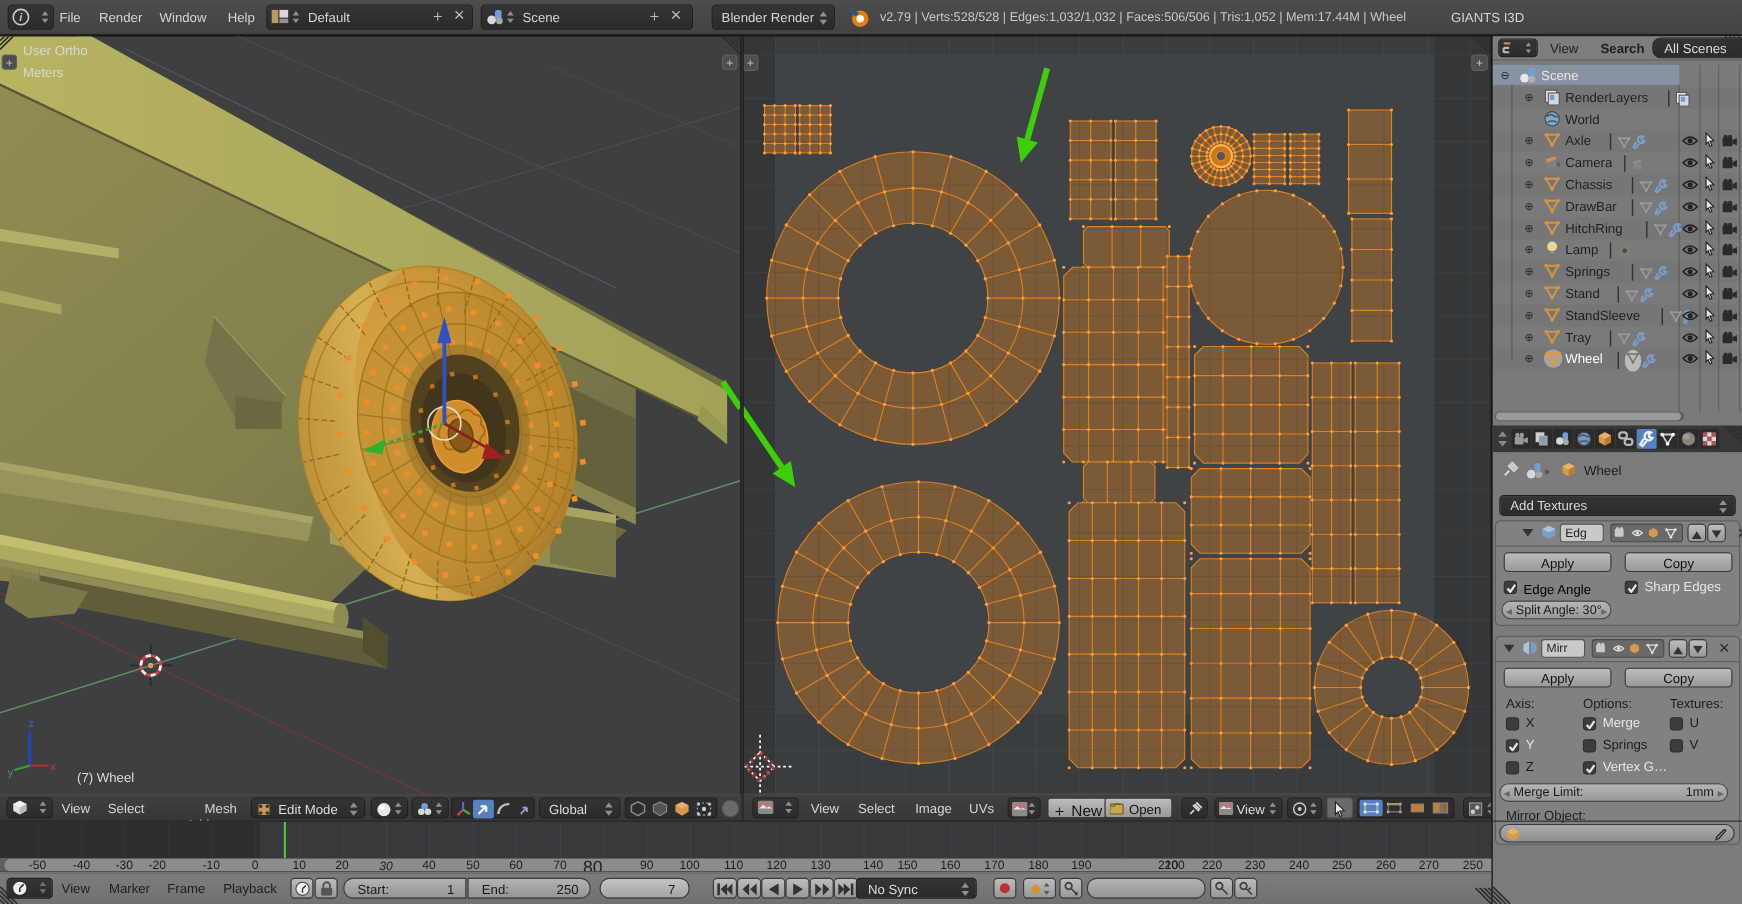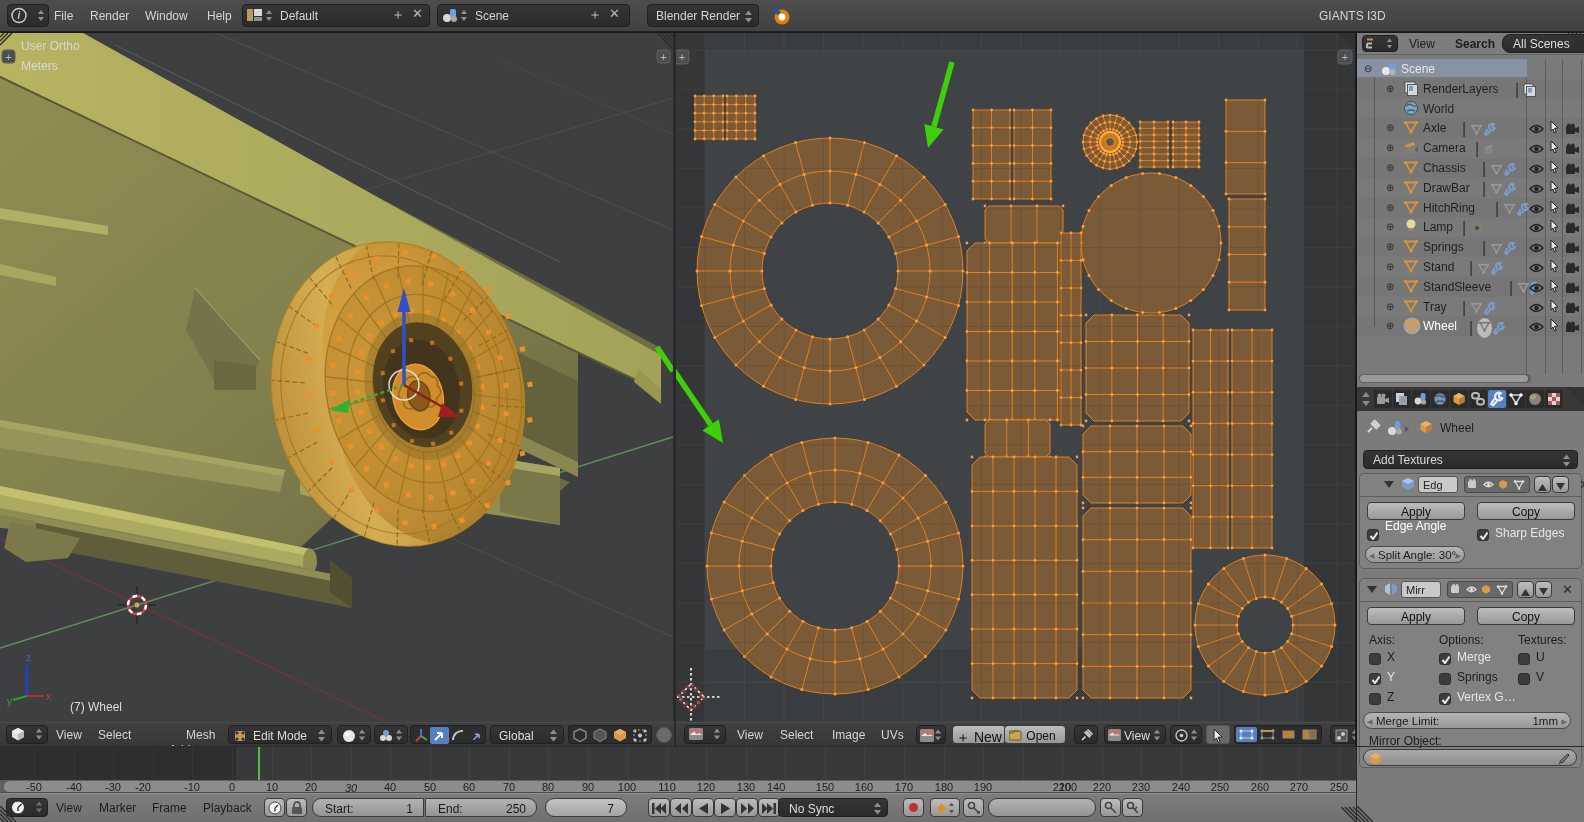--- a/index.html
+++ b/index.html
@@ -45,20 +45,21 @@
   <div class="abs dk" style="left:647px;top:4px;width:112px;height:23px;"></div>
   <div class="abs menu" style="left:656px;top:9px;">Blender Render</div>
   <svg class="abs" style="left:744px;top:10px;" width="10" height="14">
         <path d="M 1 5 l 3.5 -4.5 L 8 5 Z M 1 8 l 3.5 4.5 L 8 8 Z" fill="#909090"></path>
       </svg>
   <svg class="abs" style="left:770px;top:6px;" width="22" height="20">
     <circle cx="12" cy="11" r="7.5" fill="#e87d0d"></circle>
         <circle cx="12" cy="11" r="3.4" fill="#fff"></circle>
     <path d="M 1 4 Q 7 2 11 6 L 8 9 Q 4 7 1 4 Z" fill="#265787"></path>
   </svg>
+  <div class="abs" style="left:800px;top:10px;font-size:11.5px;color:#c8c8c8;">v2.79 | Verts:528/528 | Edges:1,032/1,032 | Faces:506/506 | Tris:1,052 | Mem:17.44M | Wheel</div>
   <div class="abs" style="left:1319px;top:9px;font-size:12px;color:#d5d5d5;">GIANTS I3D</div>
 </div>
 
 <div class="abs" style="left:0;top:33px;width:673px;height:713px;overflow:hidden;"><svg width="673" height="713" viewBox="0 0 673 713">
 <rect width="673" height="713" fill="#3d3f41"></rect>
 <line x1="209.0" y1="-3.0" x2="673.0" y2="197.0" stroke="#4a4c4e" stroke-width="1.2"></line>
 <line x1="365.0" y1="157.0" x2="673.0" y2="65.0" stroke="#4a4c4e" stroke-width="1.2"></line>
 <line x1="440.0" y1="500.0" x2="673.0" y2="604.0" stroke="#4a4c4e" stroke-width="1.2"></line>
 <line x1="500.0" y1="27.0" x2="673.0" y2="101.0" stroke="#47494b" stroke-width="1"></line>
 <line x1="115.0" y1="12.0" x2="560.0" y2="229.0" stroke="#54565a" stroke-width="1.2"></line>
@@ -1870,21 +1871,21 @@
             <path d="M 0 0 L 4.5 7 L 9 0 Z" fill="#333"></path>
           </svg></div>
     <div class="abs" style="left:203px;top:2px;font-size:13px;color:#2a2a2a;">✕</div>
   </div>
   <div class="abs" style="left:3px;top:109px;width:221px;height:1px;background:#5e5e5e;"></div>
   <div class="abs lbtn" style="left:10px;top:115px;width:98px;height:18px;font-size:12px;padding-top:2px;">Apply</div>
   <div class="abs lbtn" style="left:120px;top:115px;width:98px;height:18px;font-size:12px;padding-top:2px;">Copy</div>
   <div class="abs" style="left:10px;top:140px;"><svg width="12" height="12" style="background:#3d3d3d;border:1px solid #2e2e2e;border-radius:3px;">
           <path d="M 2.5 6 L 5 9 L 9.5 2.5" stroke="#e8e8e8" stroke-width="2" fill="none"></path>
         </svg></div>
-<div class="abs" style="left:28px;top:132px;font-size:12px;color:#ffffff;text-align:center;">Edge Angle</div>
+<div class="abs" style="left:28px;top:142px;font-size:12px;color:#000000;text-align:center;">Edge Angle</div>
   <div class="abs" style="left:120px;top:140px;"><svg width="12" height="12" style="background:#3d3d3d;border:1px solid #2e2e2e;border-radius:3px;">
           <path d="M 2.5 6 L 5 9 L 9.5 2.5" stroke="#e8e8e8" stroke-width="2" fill="none"></path>
         </svg></div>
 <div class="abs" style="left:138px;top:139px;font-size:12px;color:#e6e6e6;">Sharp Edges</div>
   <div class="abs" style="left:8px;top:159px;width:100px;height:17px;background:linear-gradient(#b5b5b5,#989898);border:1px solid #4a4a4a;border-radius:9px;">
   <div style="position:absolute;left:12px;top:2px;font-size:11.5px;color:#1a1a1a;white-space:nowrap;">Split Angle:  30°</div>
 
   <div style="position:absolute;left:3px;top:5px;color:#666;font-size:7px;">◀</div>
   <div style="position:absolute;right:3px;top:5px;color:#666;font-size:7px;">▶</div>
 </div>
@@ -2217,27 +2218,27 @@
       <div class="abs" style="left:135px;top:1px;width:36px;text-align:left;font-size:11px;color:#1d1d1d;">-20</div>
       <div class="abs" style="left:174px;top:1px;width:36px;text-align:center;font-size:11px;color:#1d1d1d;">-10</div>
       <div class="abs" style="left:214px;top:1px;width:36px;text-align:center;font-size:11px;color:#1d1d1d;">0</div>
       <div class="abs" style="left:254px;top:1px;width:36px;text-align:center;font-size:11px;color:#1d1d1d;">10</div>
       <div class="abs" style="left:293px;top:1px;width:36px;text-align:center;font-size:11px;color:#1d1d1d;">20</div>
       <div class="abs" style="left:333px;top:2px;width:36px;text-align:center;font-size:11px;color:#1d1d1d;font-style:italic;">30</div>
       <div class="abs" style="left:372px;top:1px;width:36px;text-align:center;font-size:11px;color:#1d1d1d;">40</div>
       <div class="abs" style="left:412px;top:1px;width:36px;text-align:center;font-size:11px;color:#1d1d1d;">50</div>
       <div class="abs" style="left:451px;top:1px;width:36px;text-align:center;font-size:11px;color:#1d1d1d;">60</div>
       <div class="abs" style="left:491px;top:1px;width:36px;text-align:center;font-size:11px;color:#1d1d1d;">70</div>
-      <div class="abs" style="left:530px;top:1px;width:36px;text-align:center;font-size:11px;color:#1d1d1d;">80</div>
+      <div class="abs" style="left:530px;top:1px;width:36px;text-align:left;font-size:16px;color:#1d1d1d;">80</div>
       <div class="abs" style="left:570px;top:1px;width:36px;text-align:center;font-size:11px;color:#1d1d1d;">90</div>
       <div class="abs" style="left:609px;top:1px;width:36px;text-align:center;font-size:11px;color:#1d1d1d;">100</div>
       <div class="abs" style="left:649px;top:1px;width:36px;text-align:center;font-size:11px;color:#1d1d1d;">110</div>
       <div class="abs" style="left:688px;top:1px;width:36px;text-align:center;font-size:11px;color:#1d1d1d;">120</div>
       <div class="abs" style="left:728px;top:1px;width:36px;text-align:center;font-size:11px;color:#1d1d1d;">130</div>
-      <div class="abs" style="left:767px;top:1px;width:36px;text-align:left;font-size:11px;color:#1d1d1d;">140</div>
+      <div class="abs" style="left:767px;top:1px;width:36px;text-align:right;font-size:11px;color:#1d1d1d;">140</div>
       <div class="abs" style="left:807px;top:1px;width:36px;text-align:center;font-size:11px;color:#1d1d1d;">150</div>
       <div class="abs" style="left:846px;top:1px;width:36px;text-align:center;font-size:11px;color:#1d1d1d;">160</div>
       <div class="abs" style="left:886px;top:1px;width:36px;text-align:center;font-size:11px;color:#1d1d1d;">170</div>
       <div class="abs" style="left:926px;top:1px;width:36px;text-align:center;font-size:11px;color:#1d1d1d;">180</div>
       <div class="abs" style="left:965px;top:1px;width:36px;text-align:center;font-size:11px;color:#1d1d1d;">190</div>
       <div class="abs" style="left:1041px;top:1px;width:36px;text-align:right;font-size:11px;color:#1d1d1d;">200</div>
       <div class="abs" style="left:1044px;top:1px;width:36px;text-align:center;font-size:11px;color:#1d1d1d;">210</div>
       <div class="abs" style="left:1084px;top:1px;width:36px;text-align:center;font-size:11px;color:#1d1d1d;">220</div>
       <div class="abs" style="left:1123px;top:1px;width:36px;text-align:center;font-size:11px;color:#1d1d1d;">230</div>
       <div class="abs" style="left:1163px;top:1px;width:36px;text-align:center;font-size:11px;color:#1d1d1d;">240</div>

